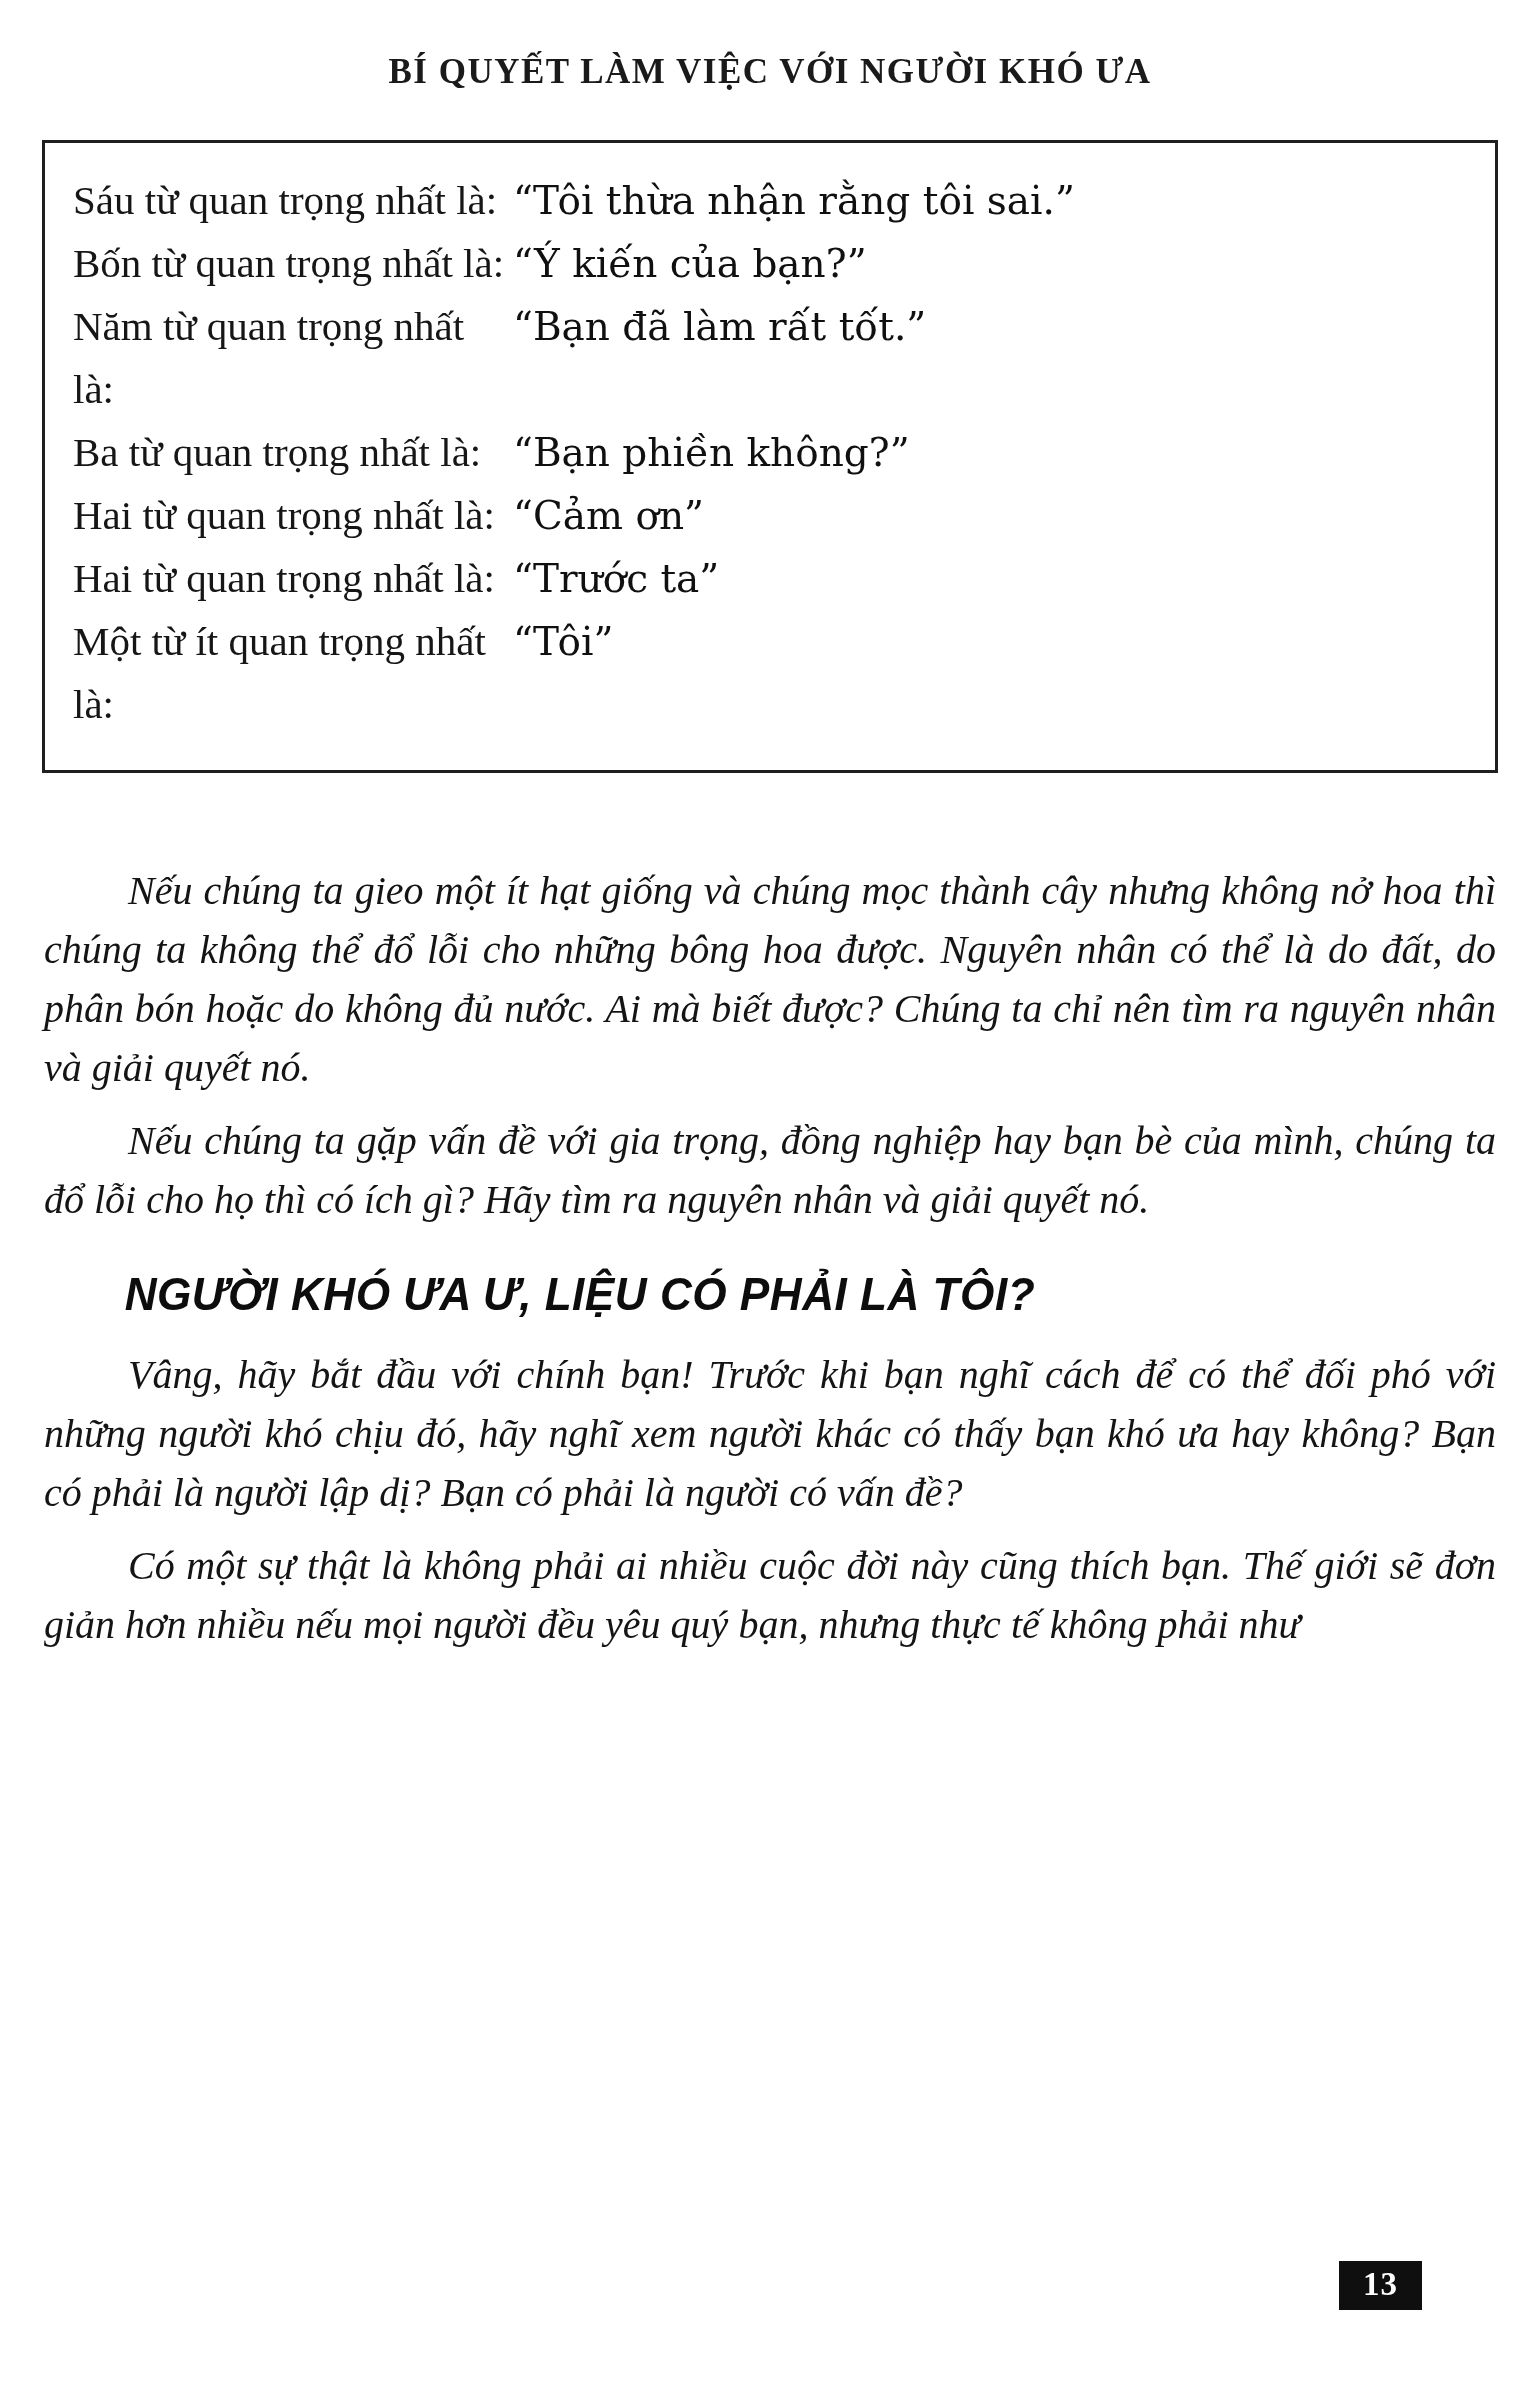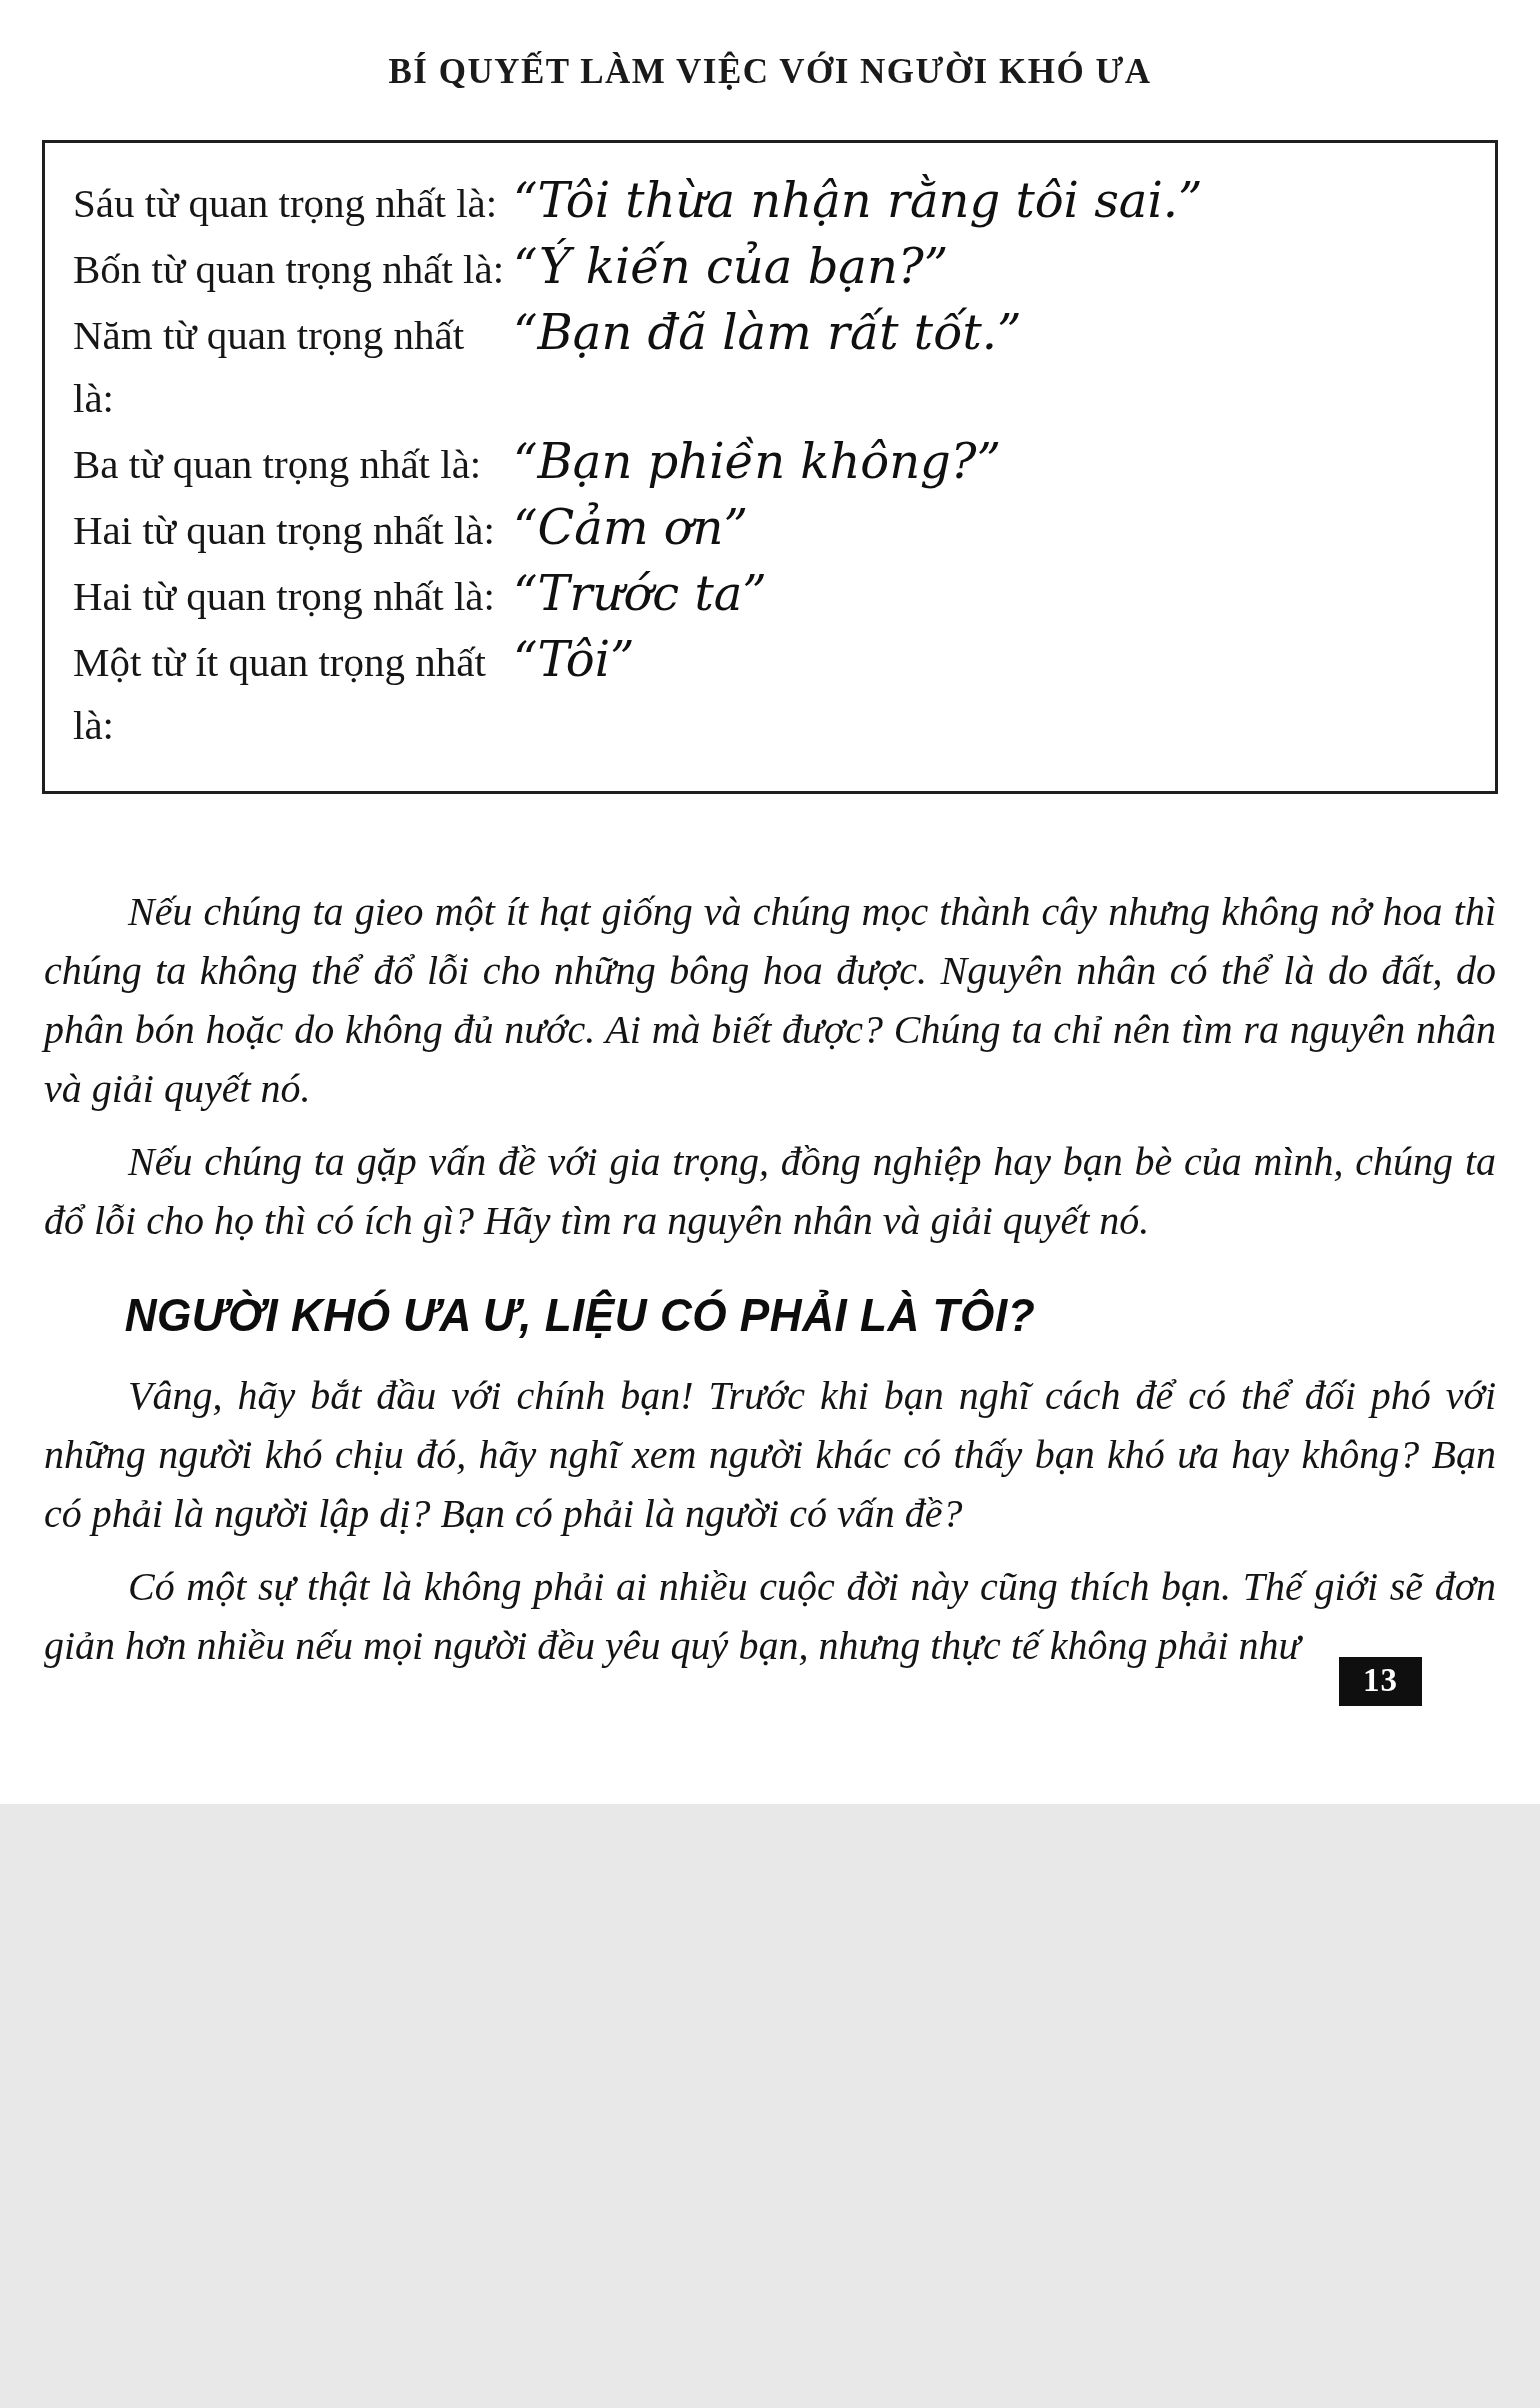--- a/index.html
+++ b/index.html
@@ -1,20 +1,20 @@
 <!DOCTYPE html>
 <html><head>
 <meta charset="utf-8">
 <style>
   * { box-sizing: border-box; }
   html, body { margin: 0; padding: 0; background: #e8e8e8; }
   .page {
     position: relative;
     width: 1540px;
-    height: 1804px;
+    height: 2408px;
     margin: 0 auto;
     background: #ffffff;
     font-family: "Liberation Serif", serif;
     color: #141414;
     overflow: hidden;
   }
   .running-header {
     padding-top: 52px;
     text-align: center;
     font-weight: bold;
@@ -31,23 +31,22 @@
     display: flex;
     align-items: baseline;
     font-size: 41px;
     line-height: 63px;
   }
   .quote-label {
     flex: 0 0 440px;
     color: #161616;
   }
   .quote-text {
-    font-style: italic;
     font-family: "DejaVu Serif", serif;
-    font-size: 48px;
+    font-size: 39px;
     color: #101010;
     white-space: nowrap;
   }
   .body-block {
     margin-top: 88px;
     font-style: italic;
   }
   .para {
     margin: 0 44px 14px 44px;
     font-size: 40px;

